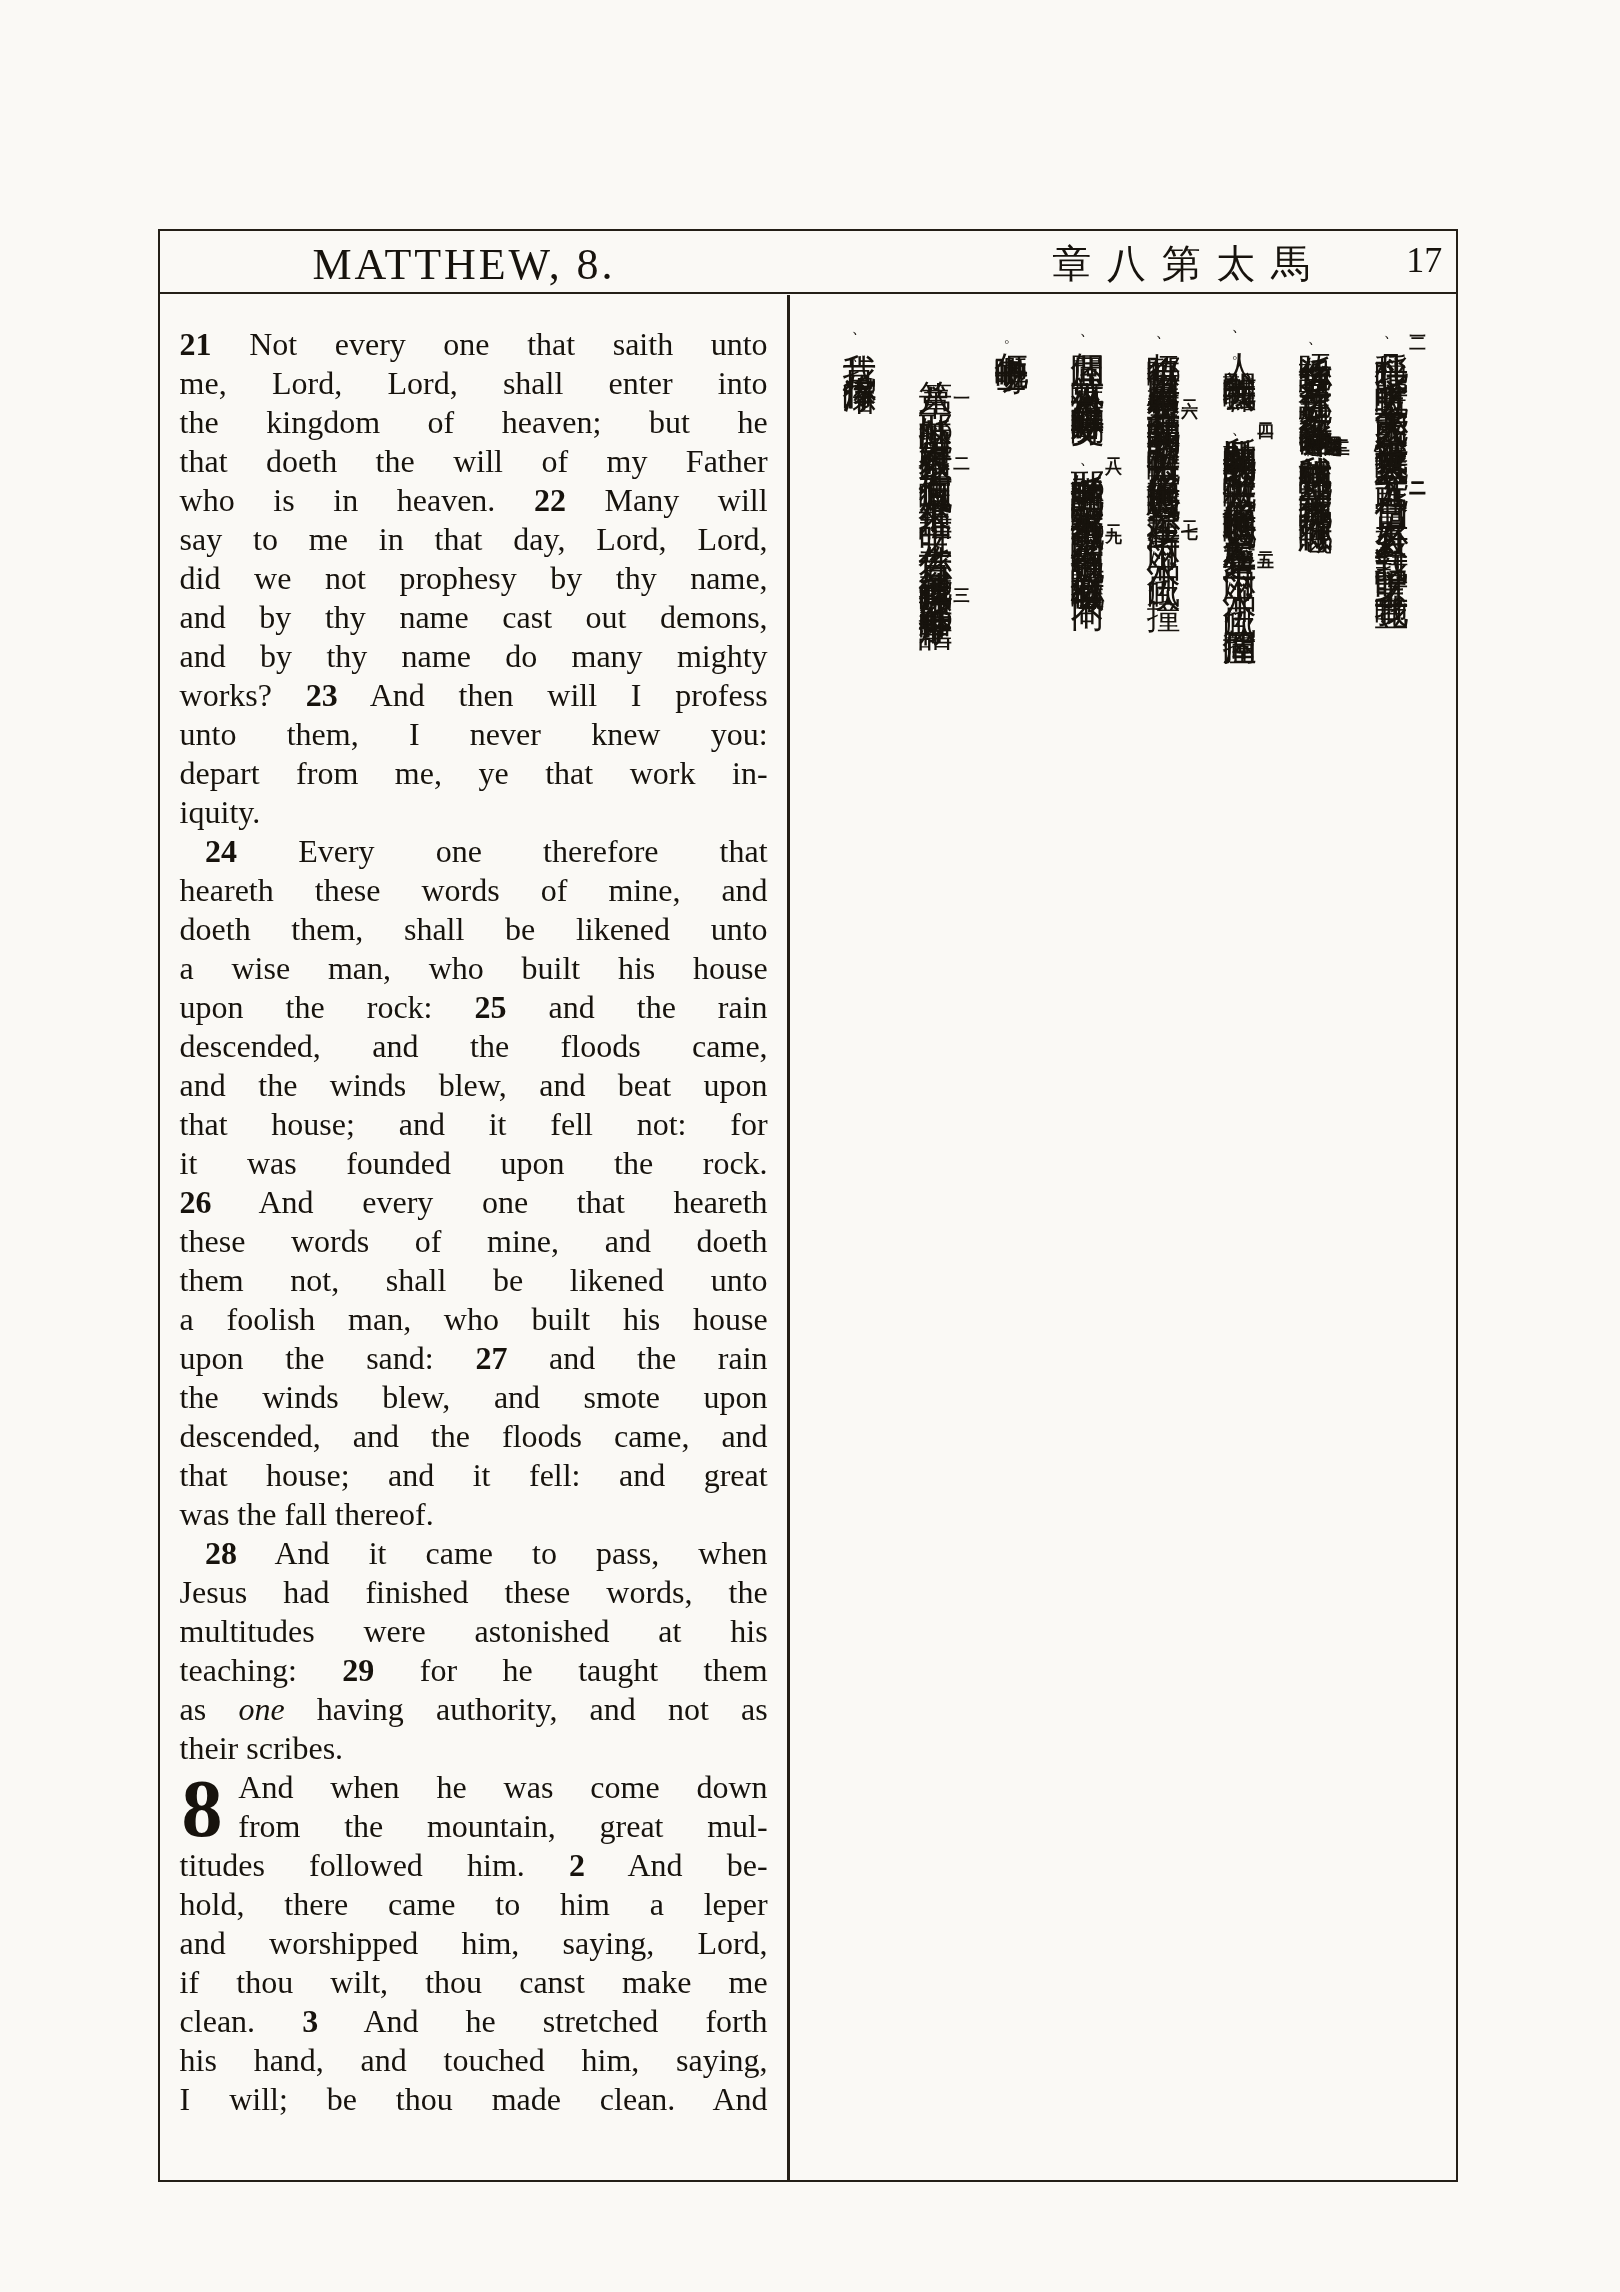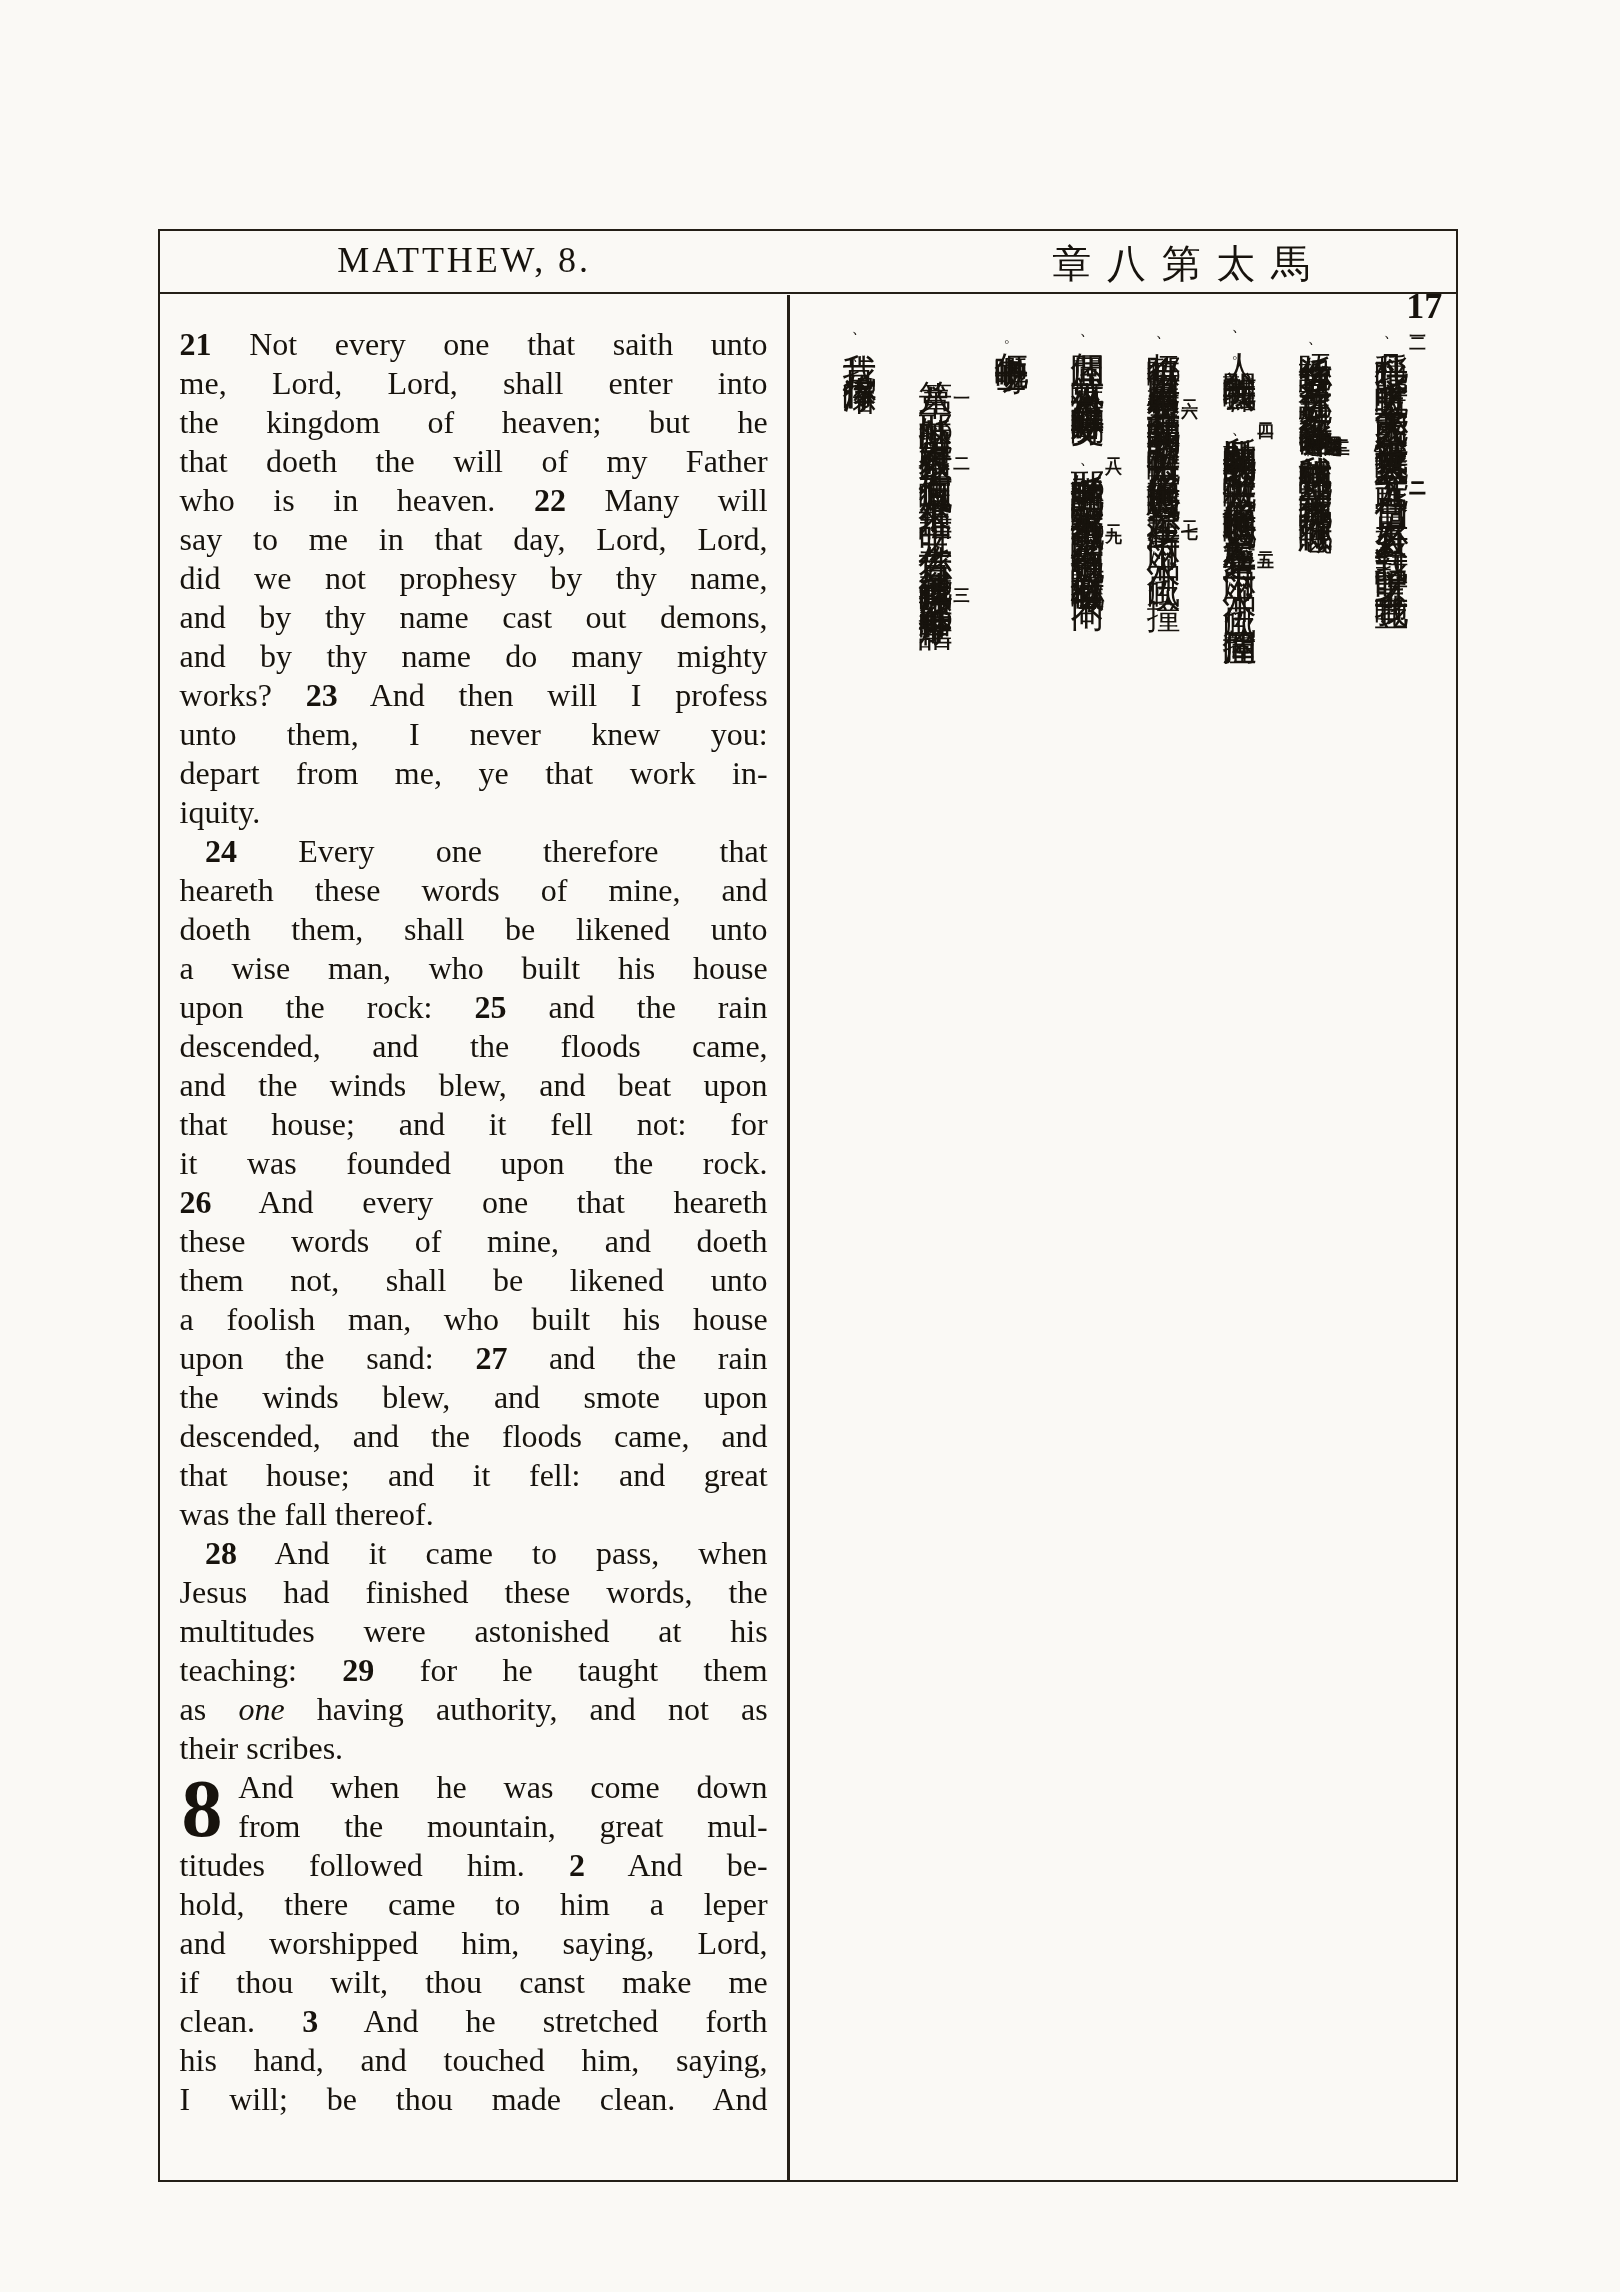--- a/index.html
+++ b/index.html
@@ -12,28 +12,28 @@
   .page-box{
     position:absolute;left:158px;top:229px;width:1296px;height:1949px;
     border:2.9px solid #241f17;background:#faf9f5;
   }
   
   .header{
     position:relative;height:61px;border-bottom:2.9px solid #241f17;
   }
   .header-left{
     position:absolute;left:98px;top:7.8px;width:412px;text-align:center;
-    font-size:36px;letter-spacing:2.9px;white-space:nowrap;
+    font-size:44px;letter-spacing:2.9px;white-space:nowrap;
   }
   .header-center{
     position:absolute;left:833px;top:5.9px;width:392px;text-align:center;
     font-size:39px;letter-spacing:15.7px;white-space:nowrap;
   }
   .page-number{
-    position:absolute;right:13.7px;top:7.8px;font-size:36px;font-weight:bold;margin-top:46px;
+    position:absolute;right:13.7px;top:7.8px;font-size:36px;font-weight:normal;
   }
   
   .divider{
     position:absolute;left:627px;top:64px;bottom:0;width:2.9px;background:#241f17;
   }
   
   .english{
     position:absolute;left:19.6px;top:94px;width:588px;
     font-size:32px;line-height:39px;
   }

